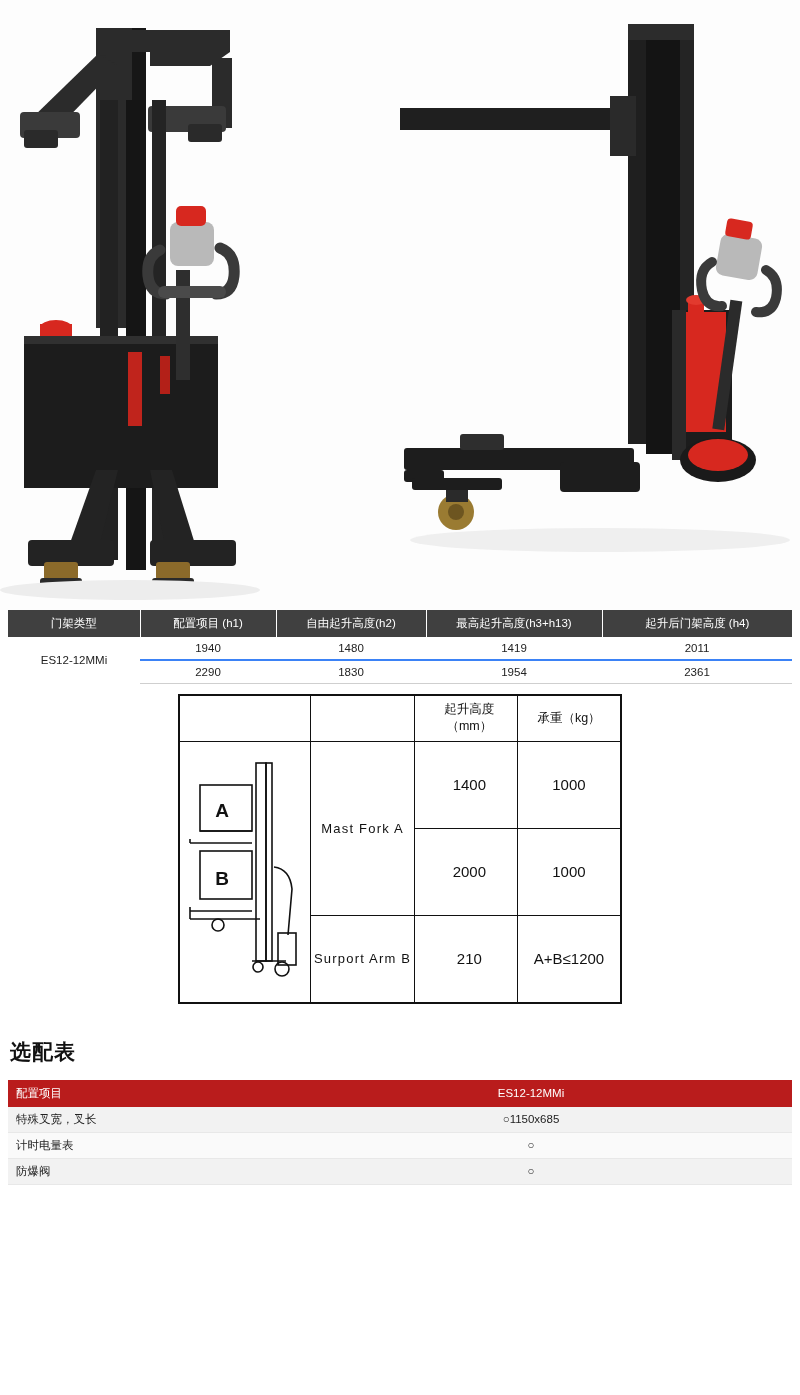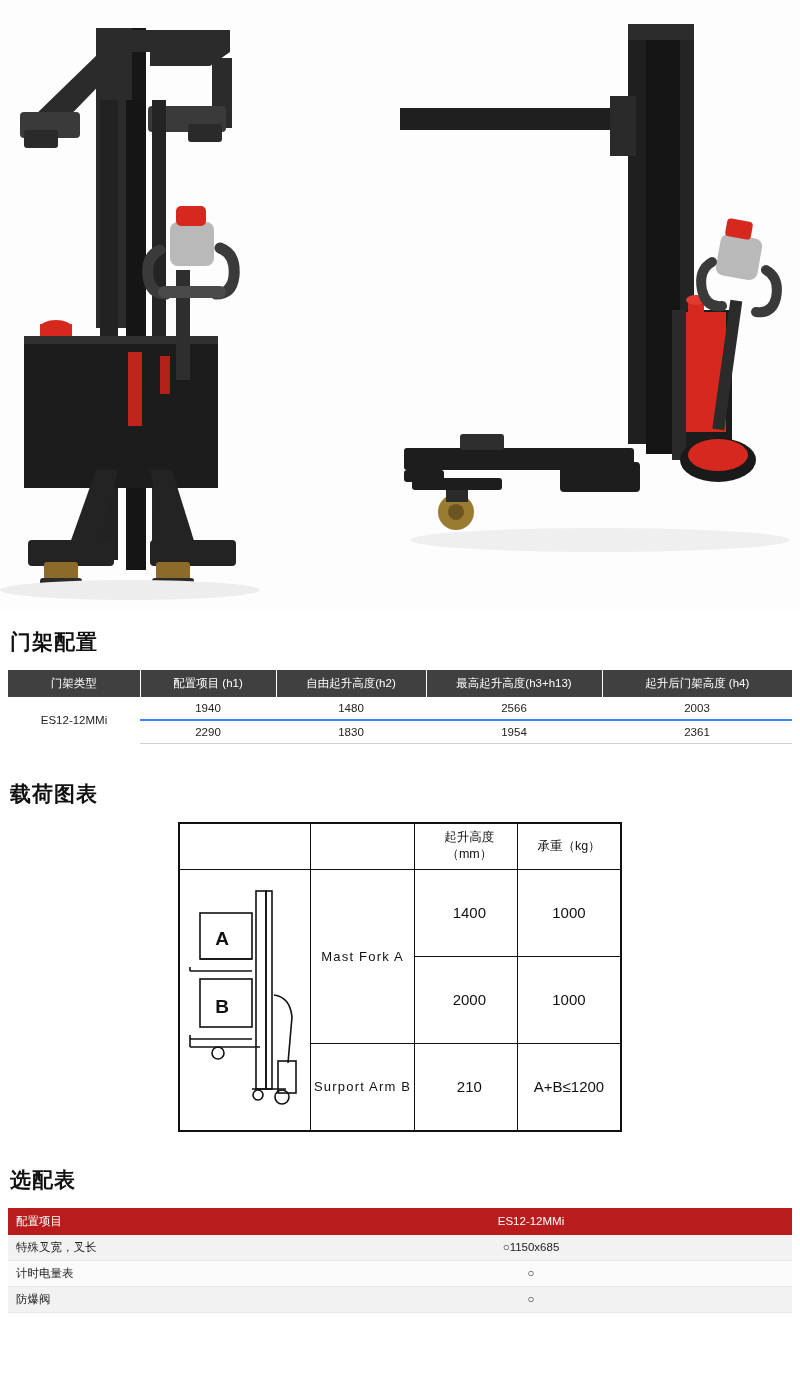--- a/index.html
+++ b/index.html
@@ -241,52 +241,50 @@
           <circle cx="56" cy="512" r="8" fill="#6d5520"></circle>
           <rect x="46" y="486" width="22" height="16" fill="#2a2a2a"></rect>
           <rect x="12" y="478" width="90" height="12" rx="3" fill="#1d1d1d"></rect>
         </g>
 
         <ellipse cx="200" cy="540" rx="190" ry="12" fill="#efefef"></ellipse>
       </svg>
     </div>
   </div>
 
-  <div class="section-title">门架配置</div>
 
   <div class="mast-wrap">
     <table class="mast">
       <thead>
         <tr>
           <th style="width:132px">门架类型</th>
           <th style="width:136px">配置项目 (h1)</th>
           <th style="width:150px">自由起升高度(h2)</th>
           <th style="width:176px">最高起升高度(h3+h13)</th>
           <th>起升后门架高度 (h4)</th>
         </tr>
       </thead>
       <tbody>
         <tr>
           <td class="model" rowspan="2">ES12-12MMi</td>
           <td>1940</td>
           <td>1480</td>
-          <td>2566</td>
-          <td>2003</td>
+          <td>1419</td>
+          <td>2011</td>
         </tr>
         <tr>
           <td>2290</td>
           <td>1830</td>
           <td>1954</td>
           <td>2361</td>
         </tr>
       </tbody>
     </table>
   </div>
 
-  <div class="section-title" style="margin-top:36px">载荷图表</div>
 
   <div class="load-wrap">
     <table class="load">
       <tbody>
         <tr>
           <td class="cell-drawing corner" rowspan="1"></td>
           <td class="cell-label"></td>
           <th class="cell-h">起升高度（mm）</th>
           <th class="cell-w">承重（kg）</th>
         </tr>

